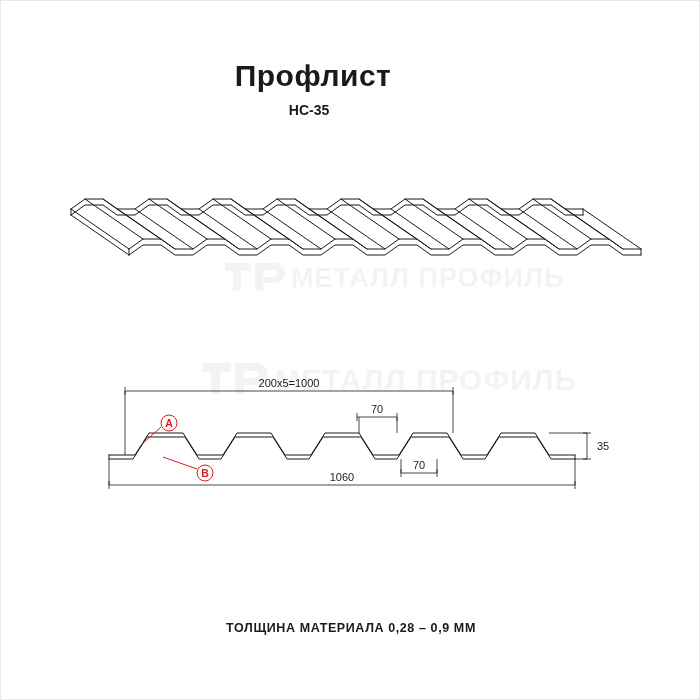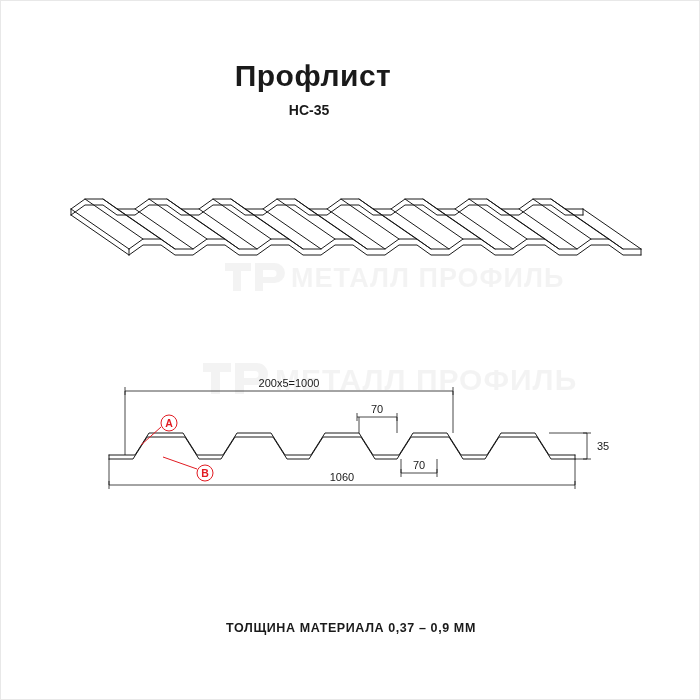--- a/index.html
+++ b/index.html
@@ -252,15 +252,15 @@
 
       <g>
         <circle class="callout" cx="104" cy="100" r="8"></circle>
         <path class="callout" d="M96 96 L62 84"></path>
         <text class="callout-txt" x="104" y="104" text-anchor="middle">B</text>
       </g>
 
     </svg>
   </div>
 
-  <div class="footer-note">ТОЛЩИНА МАТЕРИАЛА 0,37 – 0,9 ММ</div>
+  <div class="footer-note">ТОЛЩИНА МАТЕРИАЛА 0,28 – 0,9 ММ</div>
 
 </div>
 
 </body></html>

